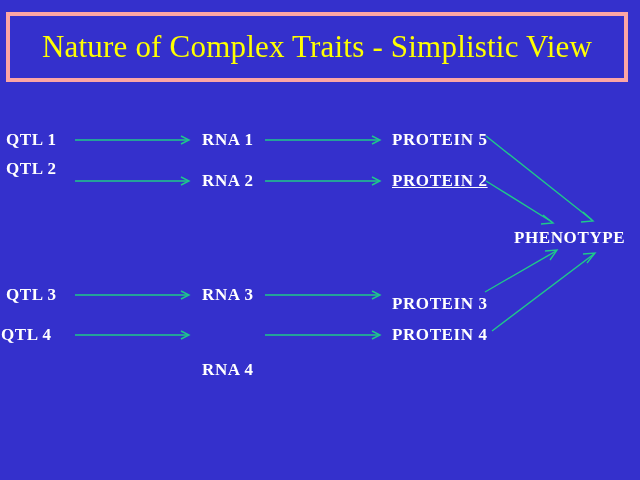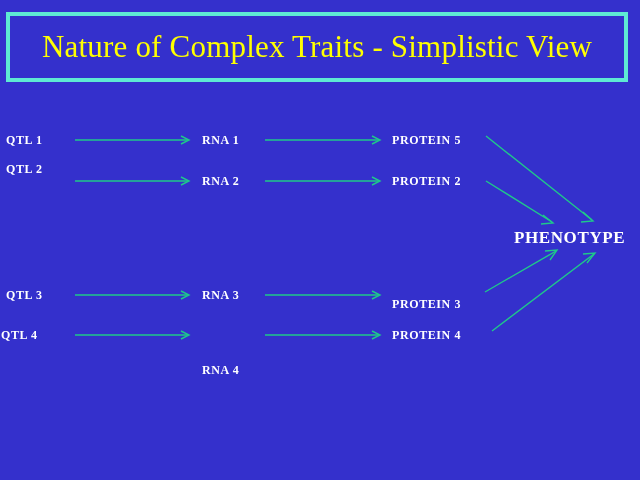--- a/index.html
+++ b/index.html
@@ -18,21 +18,21 @@
   }
 
   
   #title-box {
     position: absolute;
     left: 6px;
     top: 12px;
     width: 622px;
     height: 70px;
     box-sizing: border-box;
-    border: 4px solid #5eead4;
+    border: 4px solid #fca5a5;
     background: #3430cc;
   }
   #title-text {
     position: absolute;
     left: 0;
     top: 0;
     width: 100%;
     height: 100%;
     display: flex;
     align-items: center;
@@ -43,21 +43,21 @@
     letter-spacing: 0.2px;
     white-space: nowrap;
   }
 
   
   .node-label {
     position: absolute;
     color: #ffffff;
     font-family: "Liberation Serif", "DejaVu Serif", serif;
     font-weight: bold;
-    font-size: 12px;
+    font-size: 17px;
     letter-spacing: 0.6px;
     white-space: nowrap;
     line-height: 16px;
   }
   .node-label.small {
     font-size: 17px;
   }
 
   
   #arrow-layer {
@@ -146,19 +146,19 @@
   <div class="node-label" style="left:6px; top:161px;">QTL 2</div>
   <div class="node-label" style="left:6px; top:287px;">QTL 3</div>
   <div class="node-label" style="left:1px; top:327px;text-align:right;">QTL 4</div>
 
   <div class="node-label" style="left:202px; top:132px;">RNA 1</div>
   <div class="node-label" style="left:202px; top:173px;">RNA 2</div>
   <div class="node-label" style="left:202px; top:287px;">RNA 3</div>
   <div class="node-label" style="left:202px; top:346px;margin-top:16px;">RNA 4</div>
 
   <div class="node-label" style="left:392px; top:132px;">PROTEIN 5</div>
-  <div class="node-label" style="left:392px; top:173px;">PROTEIN 2</div>
+  <div class="node-label" style="left:392px; top:173px;text-decoration:underline;">PROTEIN 2</div>
   <div class="node-label" style="left:392px; top:296px;">PROTEIN 3</div>
   <div class="node-label" style="left:392px; top:327px;">PROTEIN 4</div>
 
   <div class="node-label small" style="left:514px; top:230px;">PHENOTYPE</div>
 
 </div>
 
 </body></html>

